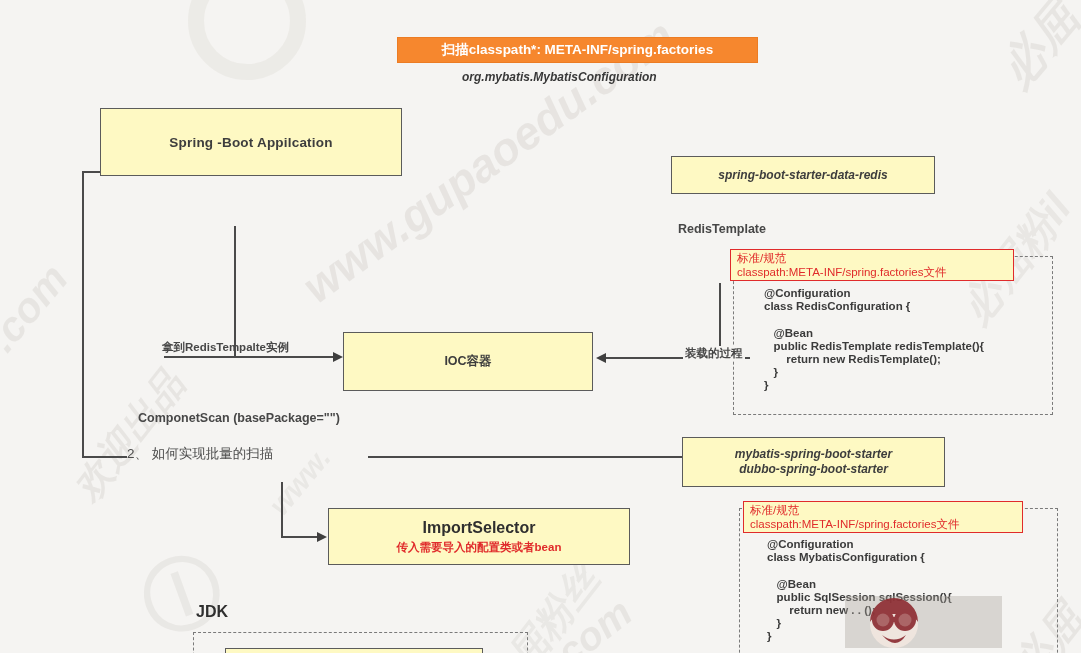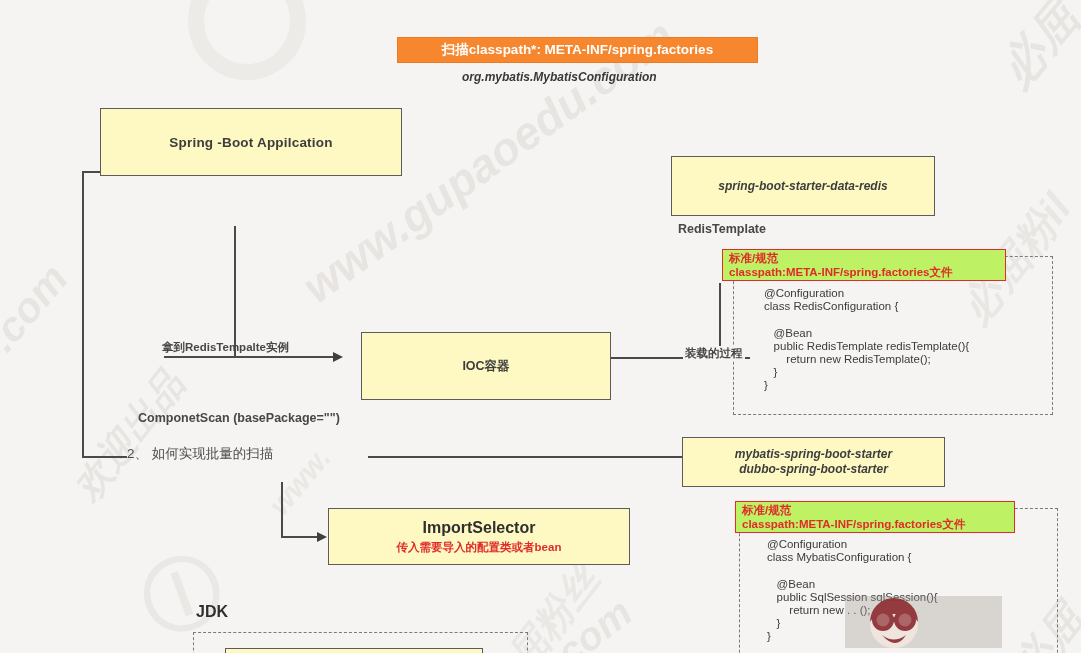--- a/index.html
+++ b/index.html
@@ -50,27 +50,27 @@
     font-size:12px; font-weight:bold; font-style:italic; color:#383838;
     line-height:15px;
   }
   .title-box-text { font-weight:bold; font-size:13.5px; letter-spacing:.2px; }
   .decl {
     position:absolute; left:96px; top:205px;
     font-weight:bold; font-size:13.5px; color:#3a3a3a;
   }
   .lbl { position:absolute; font-weight:bold; color:#474747; }
   .redbox {
-    position:absolute; border:1.6px solid #e02b2b; background:#bef264;
-    color:#e02b2b; font-weight:bold; font-size:11.5px; line-height:14px;
-    padding:1px 6px; z-index:3;
+    position:absolute; border:1.6px solid #e02b2b; background:#fef9c3;
+    color:#e02b2b; font-weight:normal; font-size:11.5px; line-height:14px;
+    padding:1px 6px; z-index:3;margin-left:8px;
   }
   .code {
     position:absolute; white-space:pre; font-family:"Liberation Sans", sans-serif;
-    font-weight:normal; font-size:11.5px; line-height:13.2px; color:#3b3b3b;
+    font-weight:bold; font-size:11.5px; line-height:13.2px; color:#3b3b3b;
   }
   .qlist {
     position:absolute; left:127px; top:445px;
     font-size:13.5px; line-height:18px; color:#4d4d4d;
   }
   .italic-line { font-style:italic; font-weight:bold; font-size:12px; line-height:15px; }
 
   .logo-plate {
     position:absolute; left:845px; top:596px; width:157px; height:52px;
     background:rgba(168,162,155,.38);
@@ -117,41 +117,41 @@
   </div>
   <div class="scanlines">
     <div>org.mybatis.MybatisConfiguration</div>
   </div>
 
   <div class="box" style="left:100px; top:108px; width:302px; height:68px;">
     <span class="title-box-text">Spring -Boot Appilcation</span>
   </div>
 
 
-  <div class="box" style="left:671px; top:156px; width:264px; height:60px;">
+  <div class="box" style="left:671px; top:156px; width:264px; height:38px;">
     <span class="italic-line">spring-boot-starter-data-redis</span>
   </div>
   <span class="lbl" style="left:678px; top:222px; font-size:12.5px;">RedisTemplate</span>
 
   <div class="dashbox" style="left:733px; top:256px; width:320px; height:159px;"></div>
   <div class="redbox" style="left:722px; top:249px; width:284px;">
     <div>标准/规范</div>
     <div>classpath:META-INF/spring.factories文件</div>
   </div>
   <pre class="code" style="left:764px; top:287px;">@Configuration
 class RedisConfiguration {
 
    @Bean
    public RedisTemplate redisTemplate(){
        return new RedisTemplate();
    }
 }</pre>
 
   <span class="lbl" style="left:162px; top:340px; font-size:11.5px;">拿到RedisTempalte实例</span>
-  <div class="box" style="left:361px; top:332px; width:250px; height:68px;">
+  <div class="box" style="left:343px; top:332px; width:250px; height:59px;">
     <span style="font-weight:bold; font-size:12.5px;">IOC容器</span>
   </div>
   <span class="lbl" style="left:683px; top:346px; font-size:11.5px; background:#f5f4f2; padding:0 2px;">装载的过程</span>
 
   <span class="lbl" style="left:138px; top:411px; font-size:12.5px;">ComponetScan (basePackage="")</span>
   <div class="qlist">
     <div>2、  如何实现批量的扫描</div>
   </div>
 
   <div class="box" style="left:682px; top:437px; width:263px; height:50px;">

